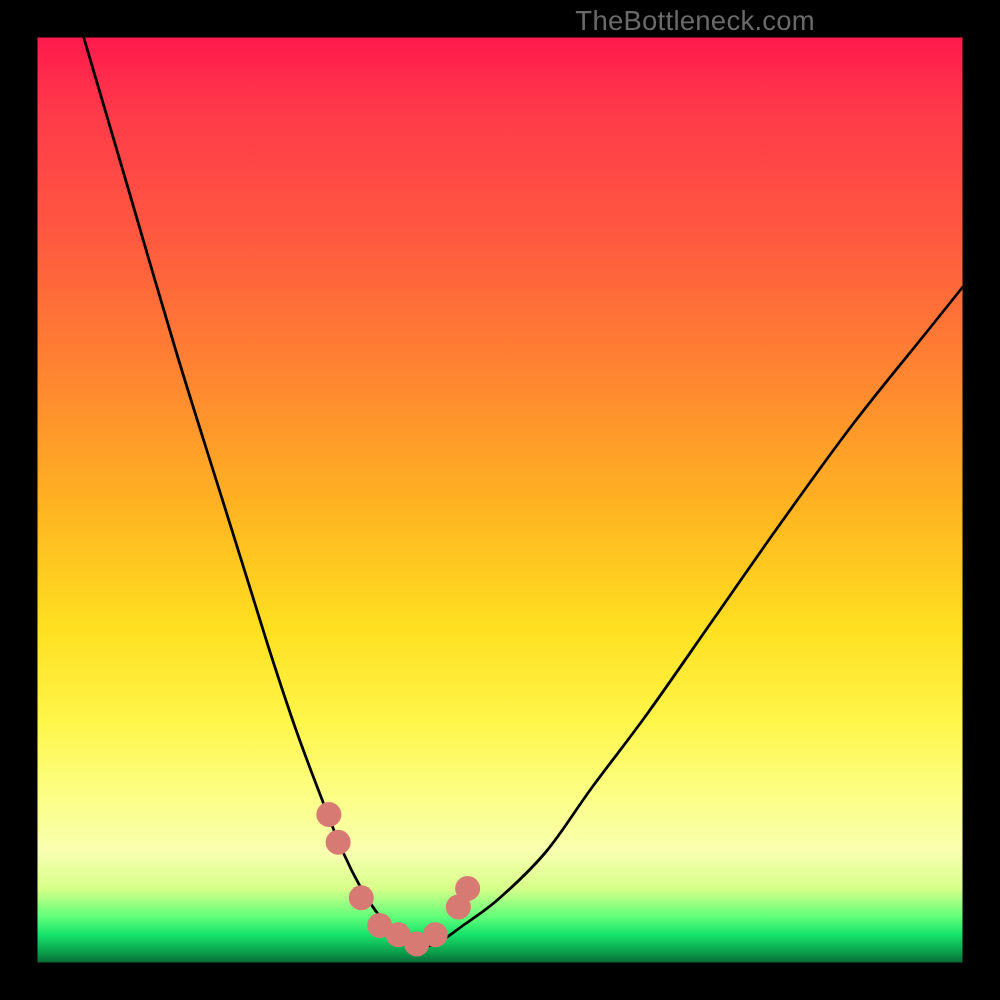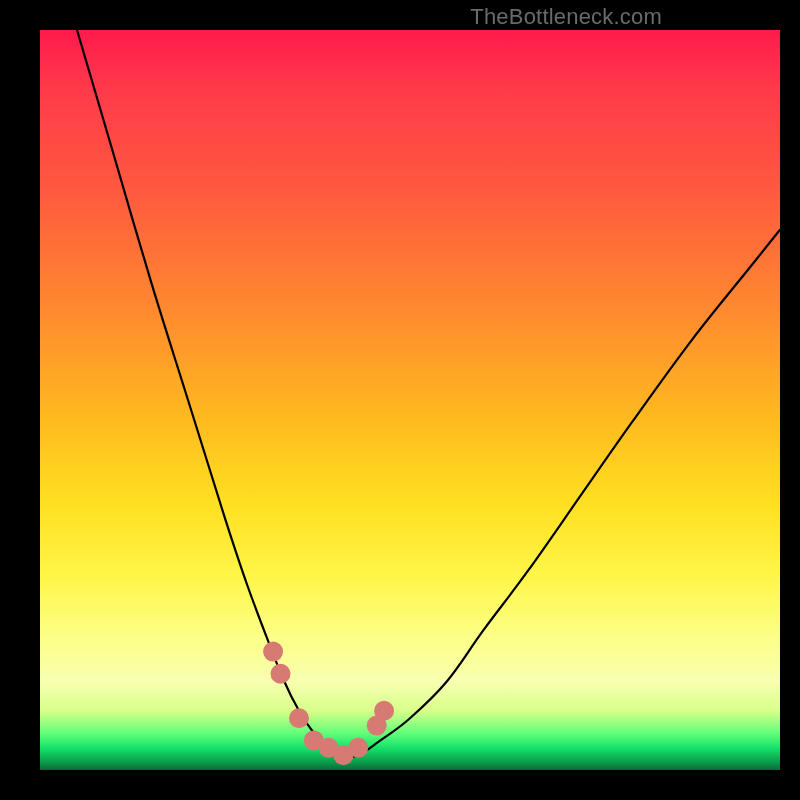--- a/index.html
+++ b/index.html
@@ -9,21 +9,20 @@
     height: 800px;
     background: #000;
     font-family: Arial, Helvetica, sans-serif;
     overflow: hidden;
   }
   .frame {
     position: relative;
     width: 664px;
     height: 800px;
     background: #000;
-    margin-left: 10px;
   }
   .plot {
     position: absolute;
     left: 30px;
     top: 30px;
     width: 740px;
     height: 740px;
     
     background: linear-gradient(
       to bottom,

